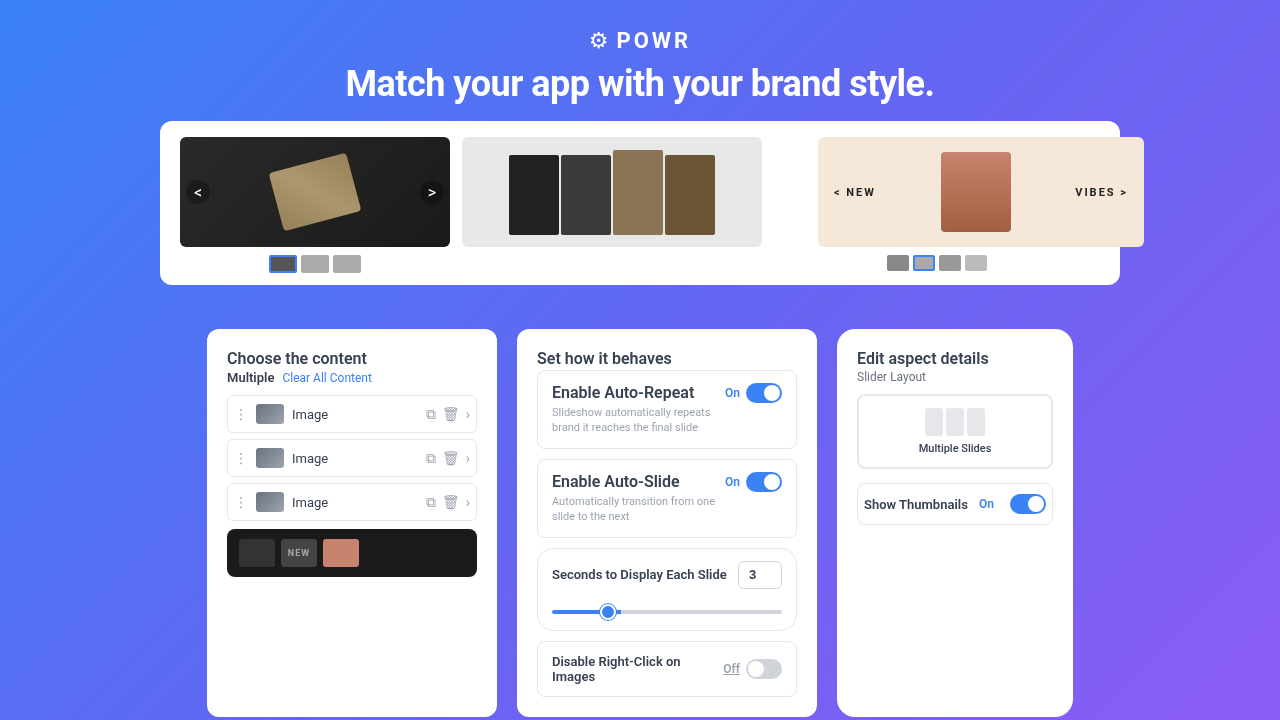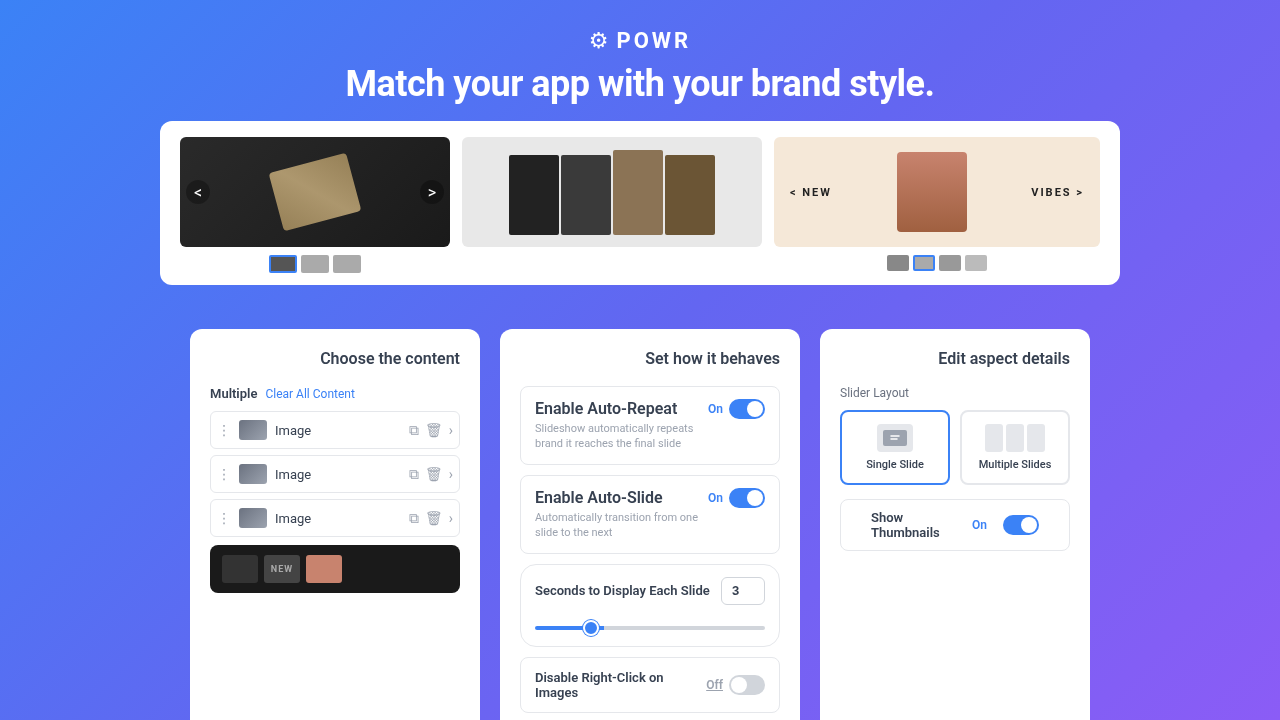--- a/index.html
+++ b/index.html
@@ -137,20 +137,21 @@
 
     .slide-right {
       flex: 1;
     }
     .slide-img-fashion {
       background: #f5e8d8;
       display: flex;
       align-items: center;
       justify-content: space-between;
       padding: 0 16px;
+      margin-left: 44px;
     }
     .fashion-text {
       font-size: 11px;
       font-weight: 700;
       letter-spacing: 2px;
       color: #222;
     }
     .fashion-model {
       width: 70px;
       height: 80px;
@@ -185,22 +186,22 @@
       border-radius: 12px;
       padding: 20px;
       width: 290px;
       flex-shrink: 0;
     }
 
     .panel-title {
       color: #374151;
       font-size: 16px;
       font-weight: 600;
-      text-align: right;
-      margin-bottom: 18px;
+      text-align: left;
+      margin-bottom: 2px;
     }
 
     
     .elements-header {
       display: flex;
       align-items: center;
       gap: 8px;
       margin-bottom: 10px;
       font-size: 13px;
     }
@@ -400,23 +401,23 @@
       top: 2px;
       width: 16px;
       height: 16px;
       background: white;
       border-radius: 50%;
     }
 
     
     .aspect-card {
       background: white;
-      border-radius: 12px;
+      border-radius: 18px;
       padding: 20px;
-      width: 270px;
+      width: 236px;
       flex-shrink: 0;
     }
 
     .layout-label {
       font-size: 12px;
       color: #6b7280;
       margin-bottom: 10px;
     }
     .layout-options {
       display: flex;
@@ -458,21 +459,21 @@
     }
     .layout-option-label {
       font-size: 11px;
       color: #374151;
       font-weight: 500;
     }
 
     .show-thumb-row {
       display: flex;
       align-items: center;
-      padding: 10px 30px;
+      padding: 10px 6px;
       border: 1px solid #e5e7eb;
       border-radius: 8px;
       margin-bottom: 8px;
       gap: 10px;
     }
     .show-thumb-label {
       flex: 1;
       font-size: 13px;
       font-weight: 600;
       color: #374151;
@@ -641,29 +642,20 @@
       <div class="toggle-switch-off"></div>
     </div>
   </div>
 
   <div class="aspect-card">
     <div class="panel-title">Edit aspect details</div>
 
     <div class="layout-label">Slider Layout</div>
     <div class="layout-options">
 
-      <div class="layout-option selected">
-        <div class="layout-icon-single">
-          <svg width="28" height="20" viewBox="0 0 28 20">
-            <rect x="2" y="2" width="24" height="16" rx="2" fill="#9ca3af"></rect>
-            <path d="M10 8 L18 8 M10 11 L16 11" stroke="white" stroke-width="1.5" stroke-linecap="round"></path>
-          </svg>
-        </div>
-        <span class="layout-option-label">Single Slide</span>
-      </div>
 
       <div class="layout-option">
         <div class="layout-icon-multi">
           <span></span>
           <span></span>
           <span></span>
         </div>
         <span class="layout-option-label">Multiple Slides</span>
       </div>
     </div>

